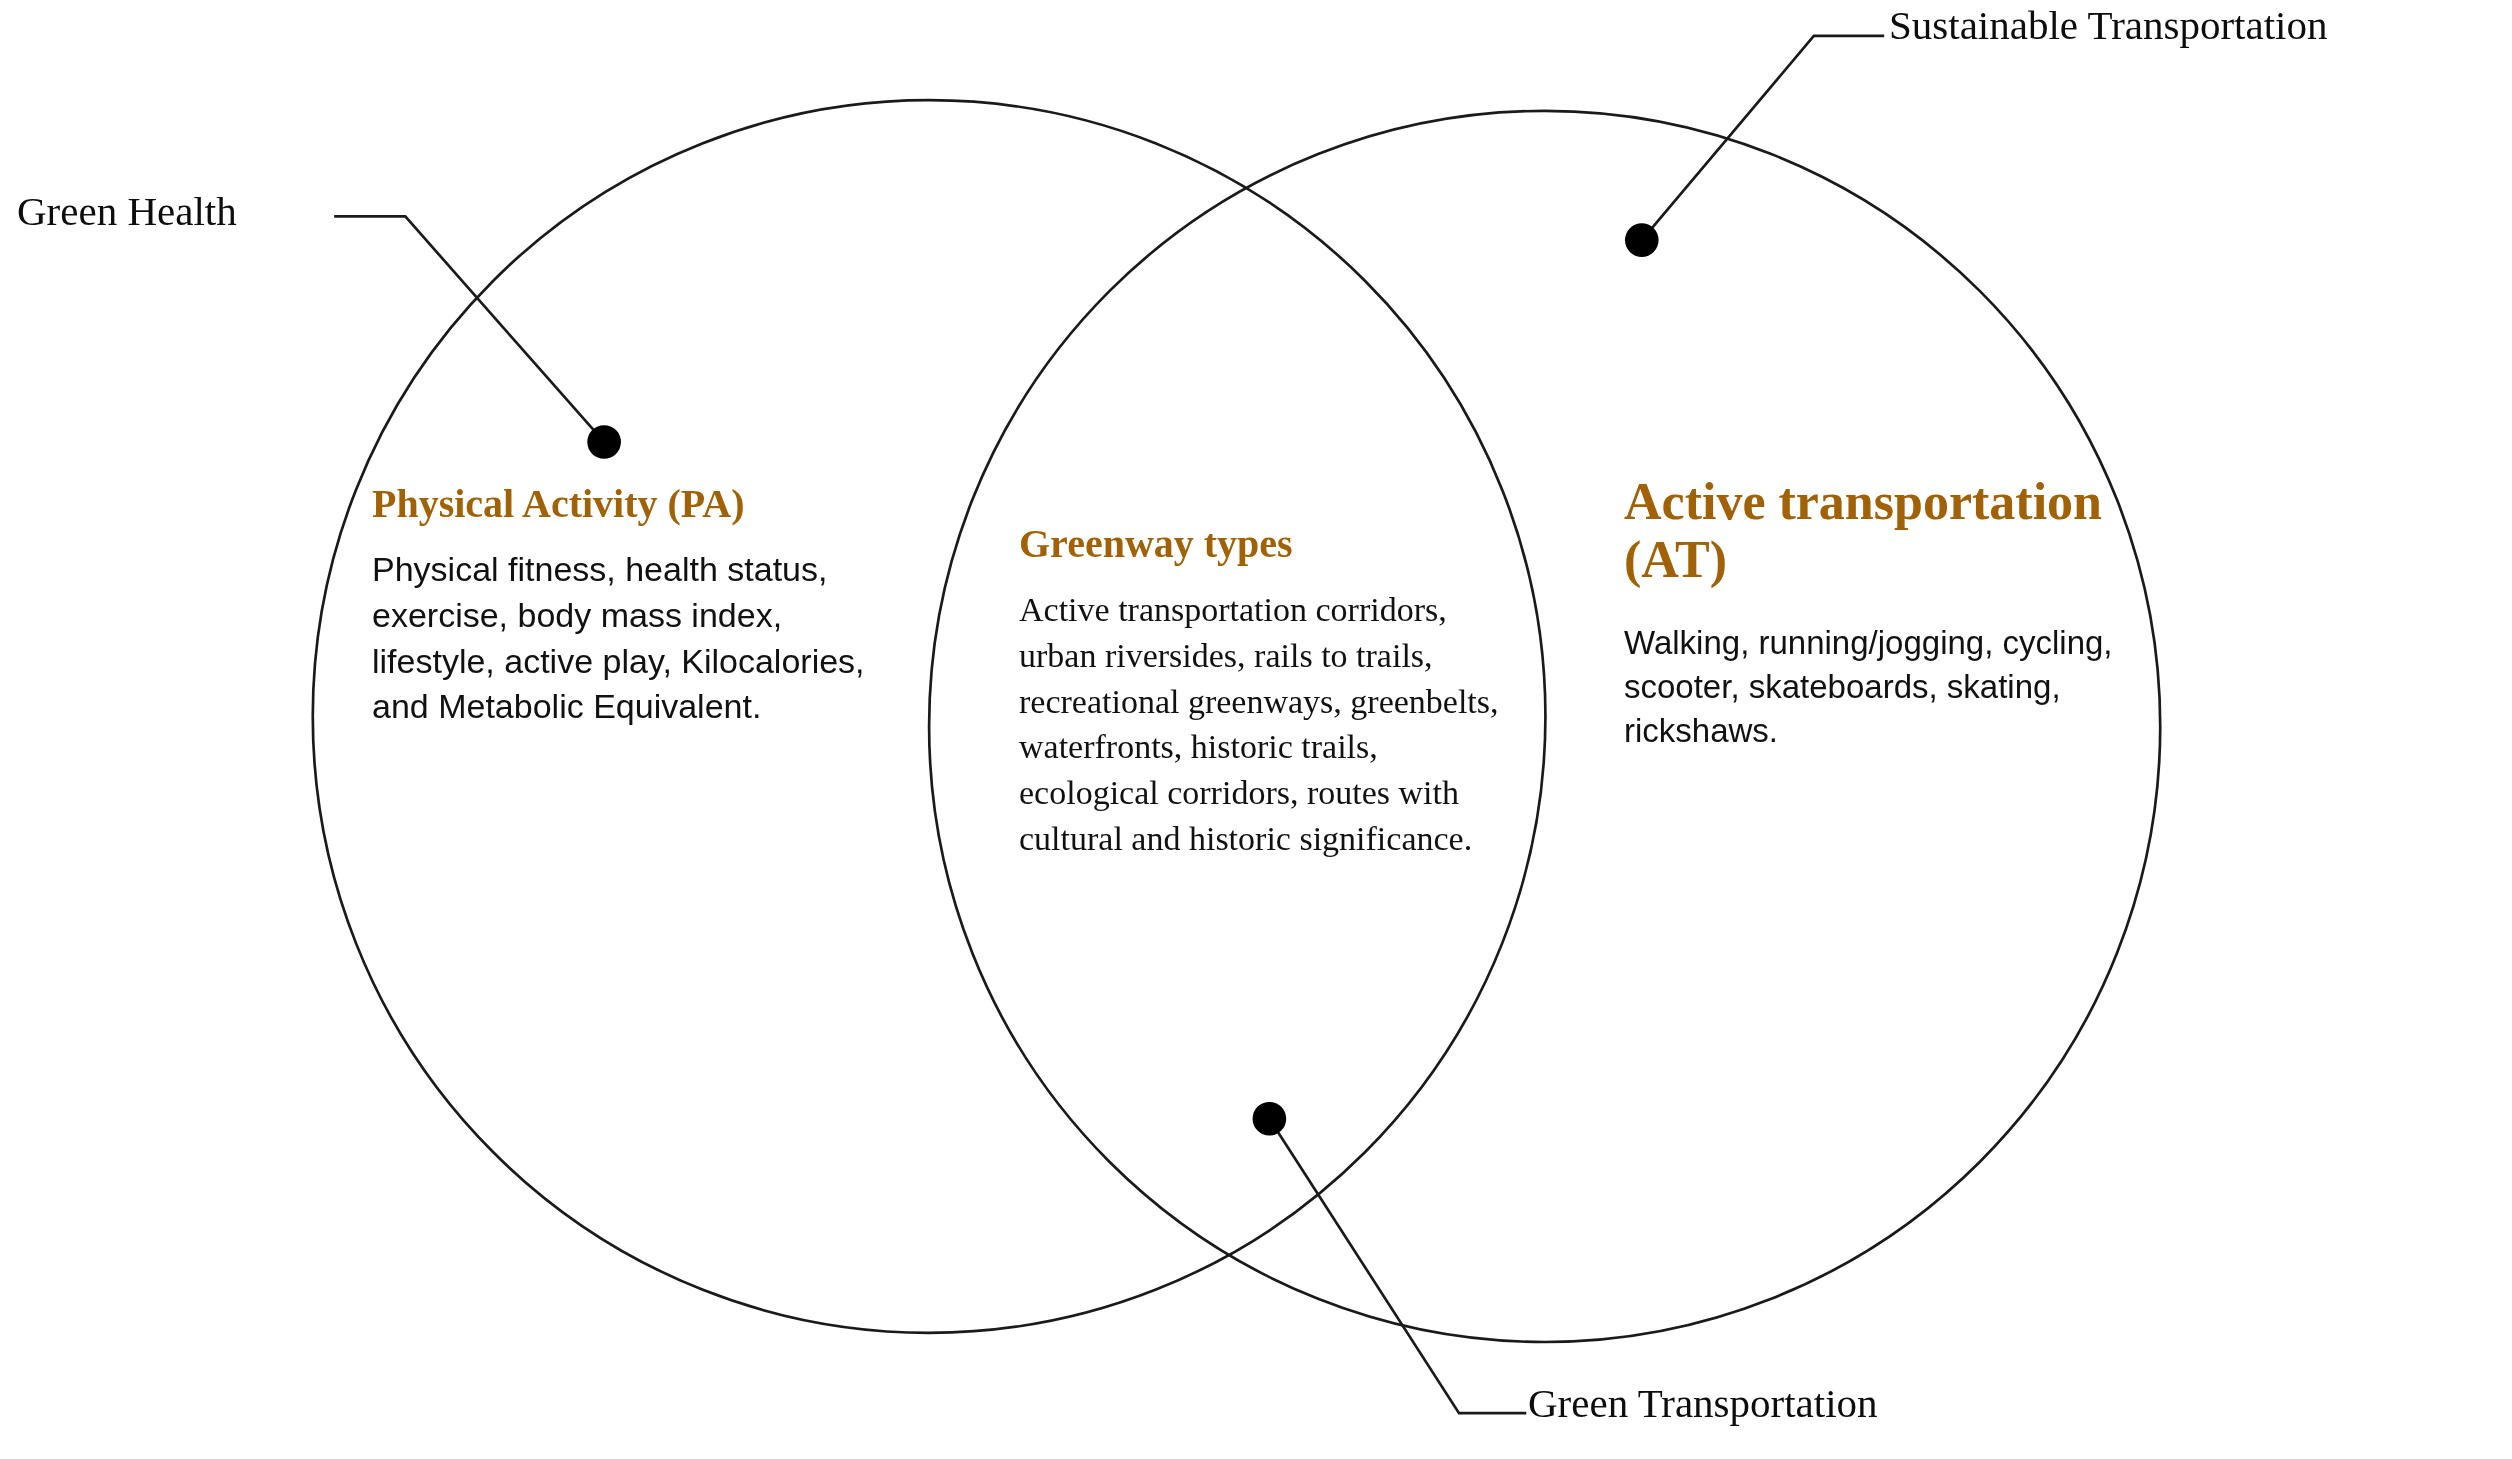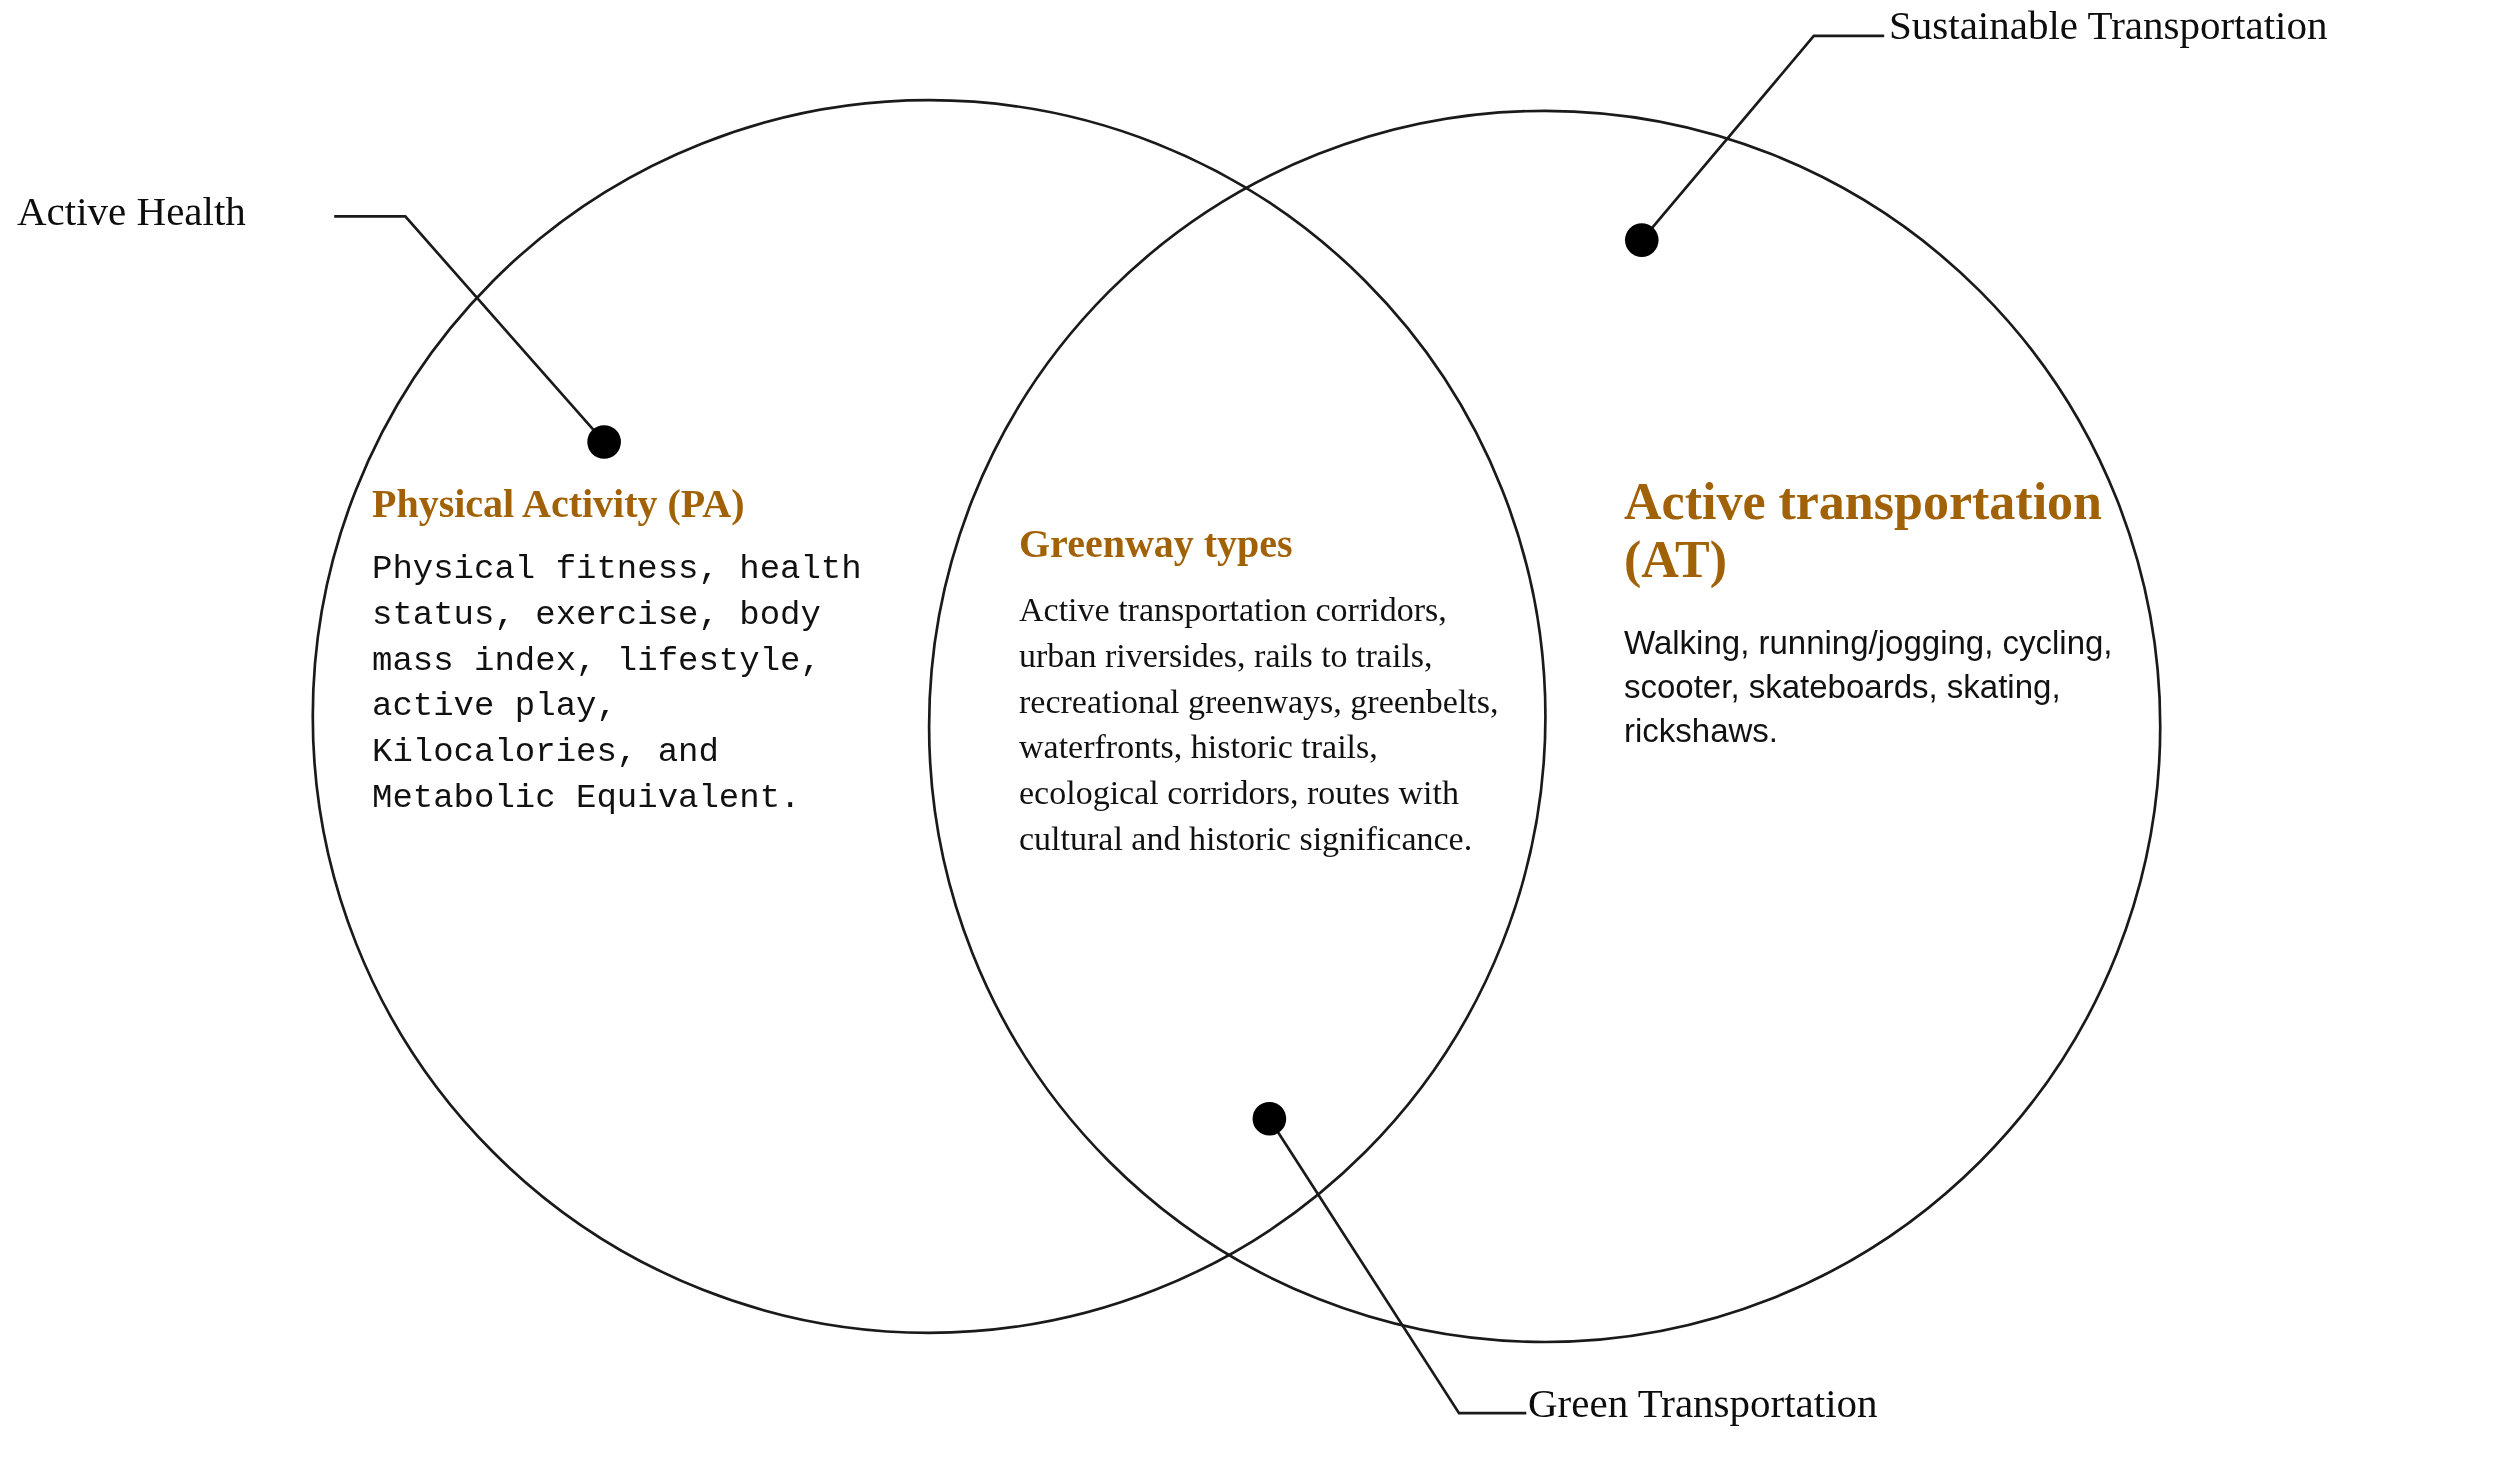--- a/index.html
+++ b/index.html
@@ -52,21 +52,21 @@
     margin: 0;
   }
 
   
   #block-pa { left: 372px; top: 482px; width: 520px; }
   #block-pa .block-heading {
     font-family: "Liberation Serif", "DejaVu Serif", serif;
     font-size: 40px;
   }
   #block-pa .block-body {
-    font-family: Liberation Mono, monospace;
+    font-family: Liberation Sans, sans-serif;
     font-size: 34px;
     line-height: 1.35;
   }
 
   
   #block-gw { left: 1019px; top: 474px; width: 505px; }
   #block-gw .block-heading {
     font-family: "Liberation Serif", "DejaVu Serif", serif;
     font-size: 40px;
     margin-top: 48px;
@@ -104,21 +104,21 @@
     <polyline points="437,283 530,283 790,578" fill="none" stroke="#1a1a1a" stroke-width="3.5" stroke-linejoin="miter" stroke-linecap="butt"></polyline>
     <circle cx="790" cy="578" r="22" fill="#000000"></circle>
 
     <polyline points="2147,314 2372,47 2464,47" fill="none" stroke="#1a1a1a" stroke-width="3.5" stroke-linejoin="miter" stroke-linecap="butt"></polyline>
     <circle cx="2147" cy="314" r="22" fill="#000000"></circle>
 
     <polyline points="1660,1463 1908,1848 1996,1848" fill="none" stroke="#1a1a1a" stroke-width="3.5" stroke-linejoin="miter" stroke-linecap="butt"></polyline>
     <circle cx="1660" cy="1463" r="22" fill="#000000"></circle>
   </svg>
 
-  <div class="callout-label" id="label-public-health">Active Health</div>
+  <div class="callout-label" id="label-public-health">Green Health</div>
 
   <div class="callout-label" id="label-sustainable">Sustainable Transportation</div>
 
   <div class="callout-label" id="label-green-infra">Green Transportation</div>
 
   <div class="block" id="block-pa">
     <p class="block-heading">Physical Activity (PA)</p>
     <p class="block-body">Physical fitness, health status, exercise, body mass index,  lifestyle, active play, Kilocalories, and Metabolic Equivalent.</p>
   </div>
 

